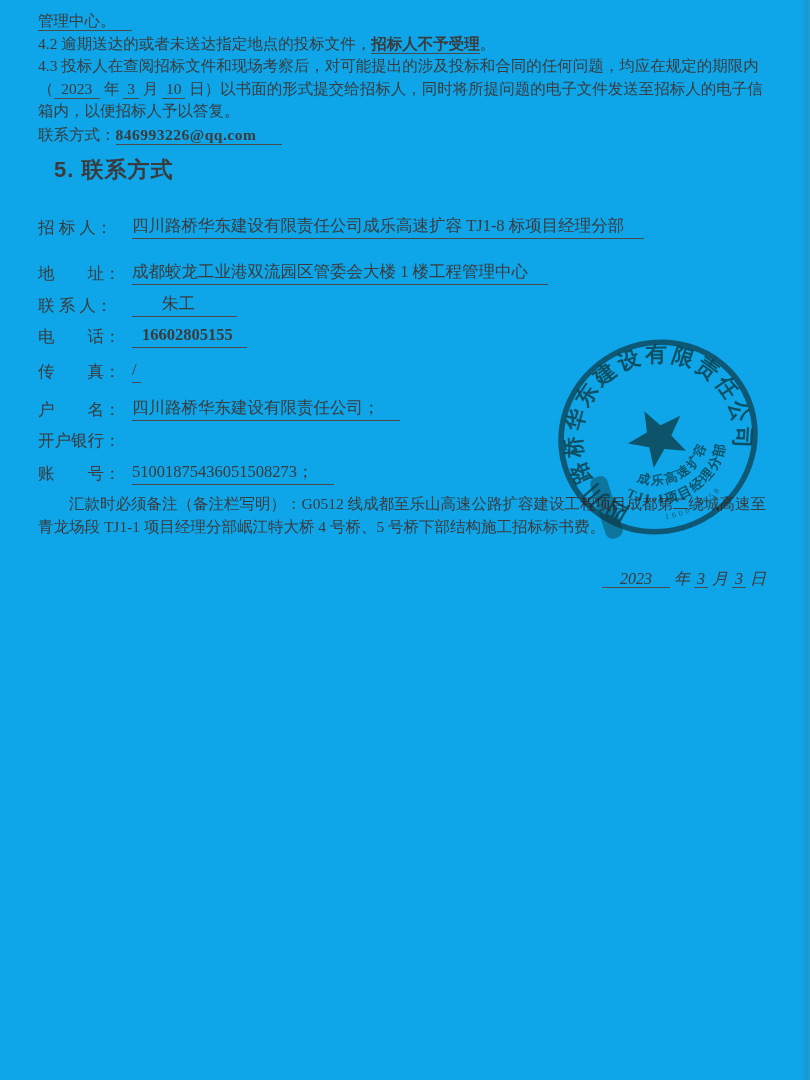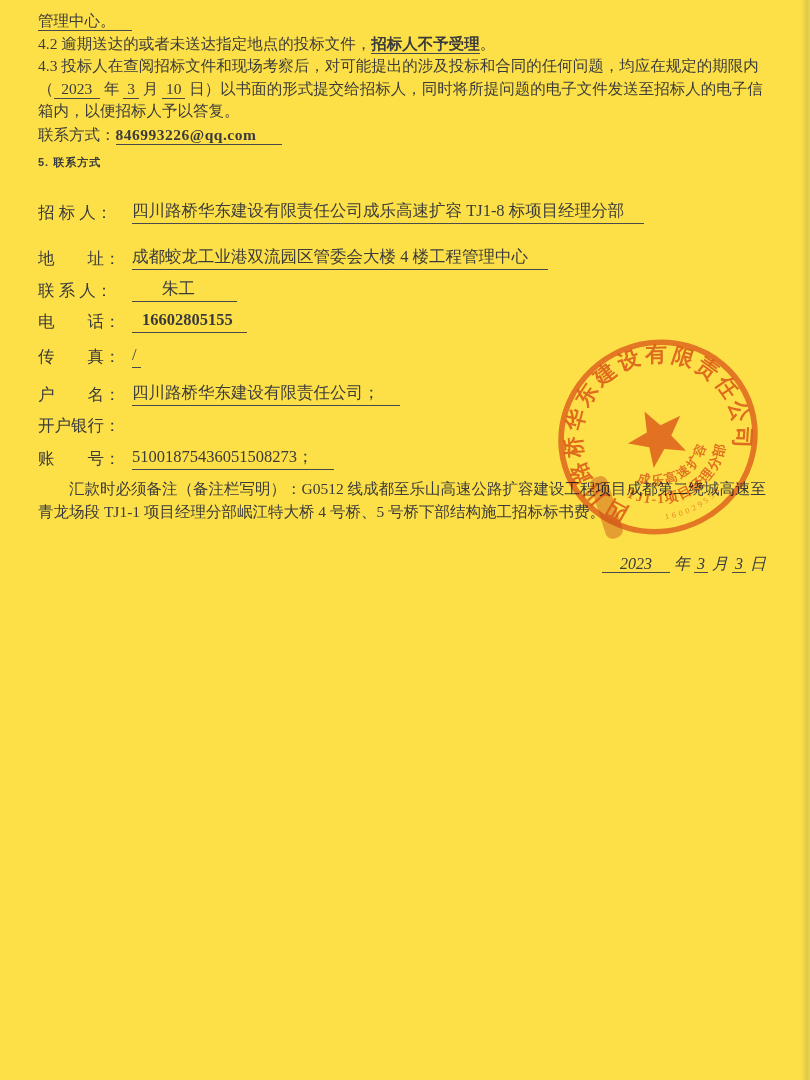--- a/index.html
+++ b/index.html
@@ -2,21 +2,21 @@
 <html><head>
 <meta charset="utf-8">
 <style>
   * { margin: 0; padding: 0; box-sizing: border-box; }
   html, body { background: #e8e8e8; }
   .page {
     position: relative;
     width: 810px;
     height: 1080px;
     margin: 0 auto;
-    background: #fde047;
+    background: #0ea5e9;
     overflow: hidden;
     font-family: "Liberation Serif", "DejaVu Serif", serif;
     color: #3b3b3b;
   }
   .scan-edge {
     position: absolute; top: 0; right: 0; bottom: 0; width: 9px;
     background: linear-gradient(to right, rgba(0,0,0,0), rgba(90,90,90,0.18) 70%, rgba(120,120,120,0.10));
     pointer-events: none;
   }
   .content {
@@ -31,22 +31,23 @@
   .u {
     border-bottom: 1.2px solid #4a4a4a;
     padding-bottom: 1px;
   }
   .u-ext { padding-right: 16px; }
   .b { font-weight: bold; }
   .email-line { margin-top: 1px; }
   .email-val { letter-spacing: 0.5px; padding-right: 26px; }
   .heading {
     margin-top: 9px;
+    margin-left: 16px;
     font-family: "Liberation Sans", "DejaVu Sans", sans-serif;
-    font-size: 11px;
+    font-size: 22px;
     font-weight: bold;
     letter-spacing: 1px;
   }
   .contact { margin-top: 29px; }
   .crow {
     display: flex;
     align-items: flex-end;
     font-size: 16.5px;
     line-height: 23px;
   }
@@ -113,21 +114,21 @@
 
     <h2 class="heading">5. 联系方式</h2>
 
     <div class="contact">
       <div class="crow" style="margin-top:0">
         <span class="lbl">招 标 人：</span>
         <span class="val u val-pad">四川路桥华东建设有限责任公司成乐高速扩容 TJ1-8 标项目经理分部</span>
       </div>
       <div class="crow" style="margin-top:21px">
         <span class="lbl">地　　址：</span>
-        <span class="val u val-pad">成都蛟龙工业港双流园区管委会大楼 4 楼工程管理中心</span>
+        <span class="val u val-pad">成都蛟龙工业港双流园区管委会大楼 1 楼工程管理中心</span>
       </div>
       <div class="crow" style="margin-top:7px">
         <span class="lbl">联 系 人：</span>
         <span class="val u val-center">朱工</span>
       </div>
       <div class="crow" style="margin-top:6px">
         <span class="lbl">电　　话：</span>
         <span class="val u val-phone">16602805155</span>
       </div>
       <div class="crow" style="margin-top:10px">

